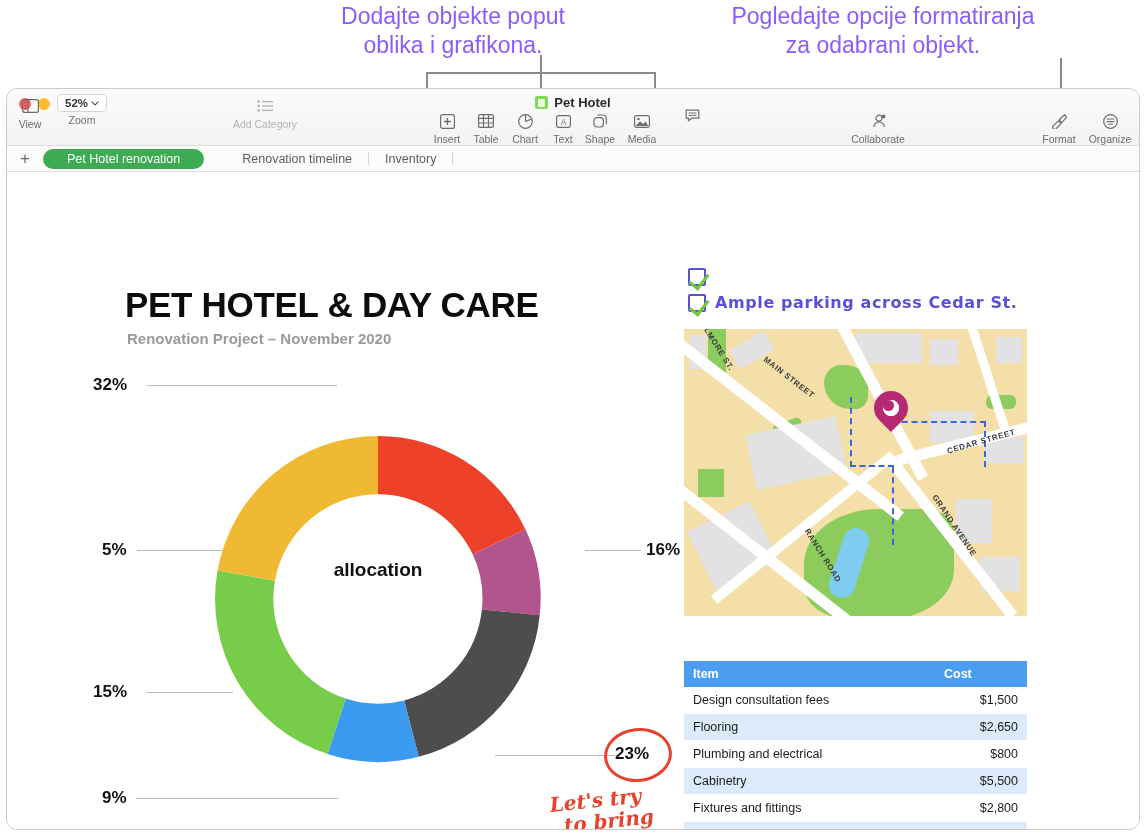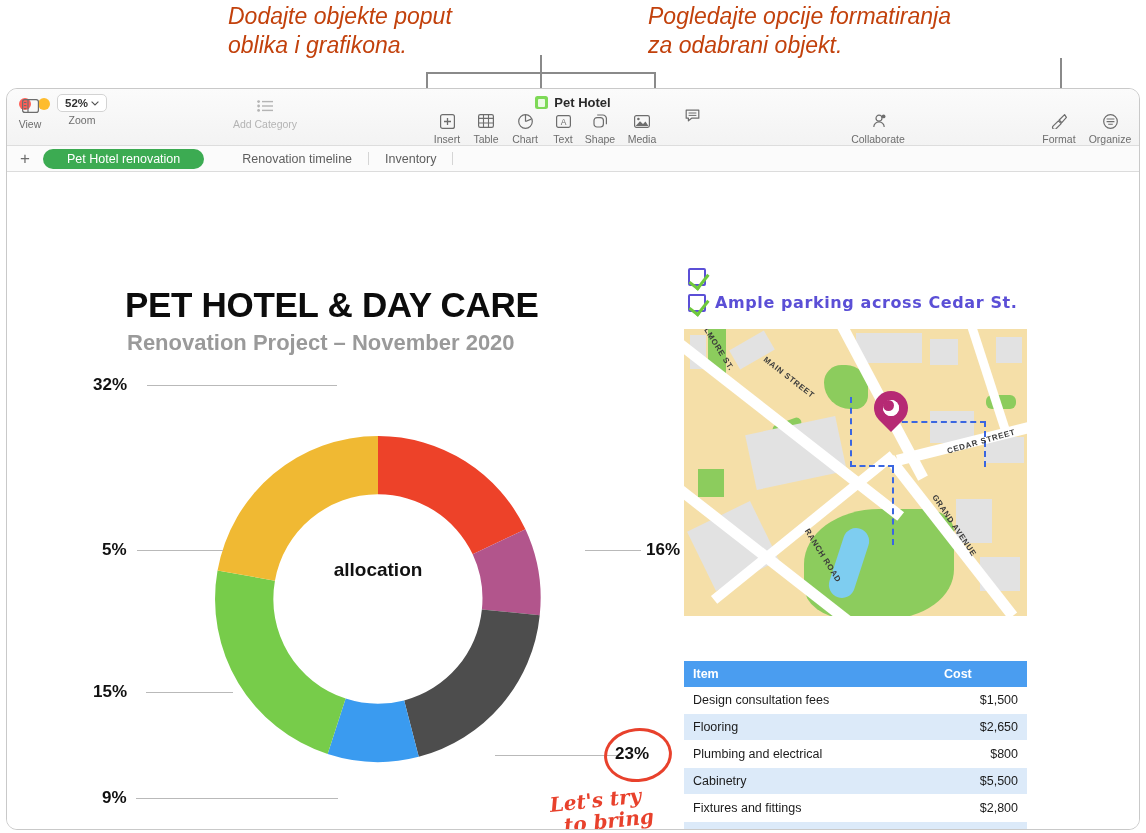--- a/index.html
+++ b/index.html
@@ -8,25 +8,24 @@
     background: #ffffff;
     font-family: "Liberation Sans", sans-serif;
     overflow: hidden;
     position: relative;
   }
 
   
   .callout {
     position: absolute;
     font-size: 23px;
-    color: #c2410c;
+    color: #8b5cf6;
     line-height: 1.28;
-    text-align: left;
+    text-align: center;
     white-space: pre-line;
-    font-style: italic;
   }
   #callout-left  { left: 228px; top: 2px;  width: 450px; }
   #callout-right { left: 648px; top: 2px;  width: 470px; }
 
   .leader { position: absolute; background: #8a8a8a; }
 
   
   #window {
     position: absolute;
     left: 6px; top: 88px;
@@ -100,21 +99,21 @@
 
   
   #canvas { position: relative; height: 657px; background: #fff; }
 
   #sheet-title {
     position: absolute; left: 118px; top: 113px;
     font-size: 35px; font-weight: bold; letter-spacing: -0.3px; color: #0c0c0c;
   }
   #sheet-subtitle {
     position: absolute; left: 120px; top: 158px;
-    font-size: 22px; font-weight: bold; color: #9a9a9a;
+    font-size: 15px; font-weight: bold; color: #9a9a9a;
   }
 
   
   #donut-wrap { position: absolute; left: 164px; top: 220px; width: 414px; height: 414px; }
   #donut-center-text {
     position: absolute; left: 0; right: 0; top: 166px;
     text-align: center; font-size: 19px; font-weight: bold; color: #111; line-height: 1.25;
   }
 
   .pct {

